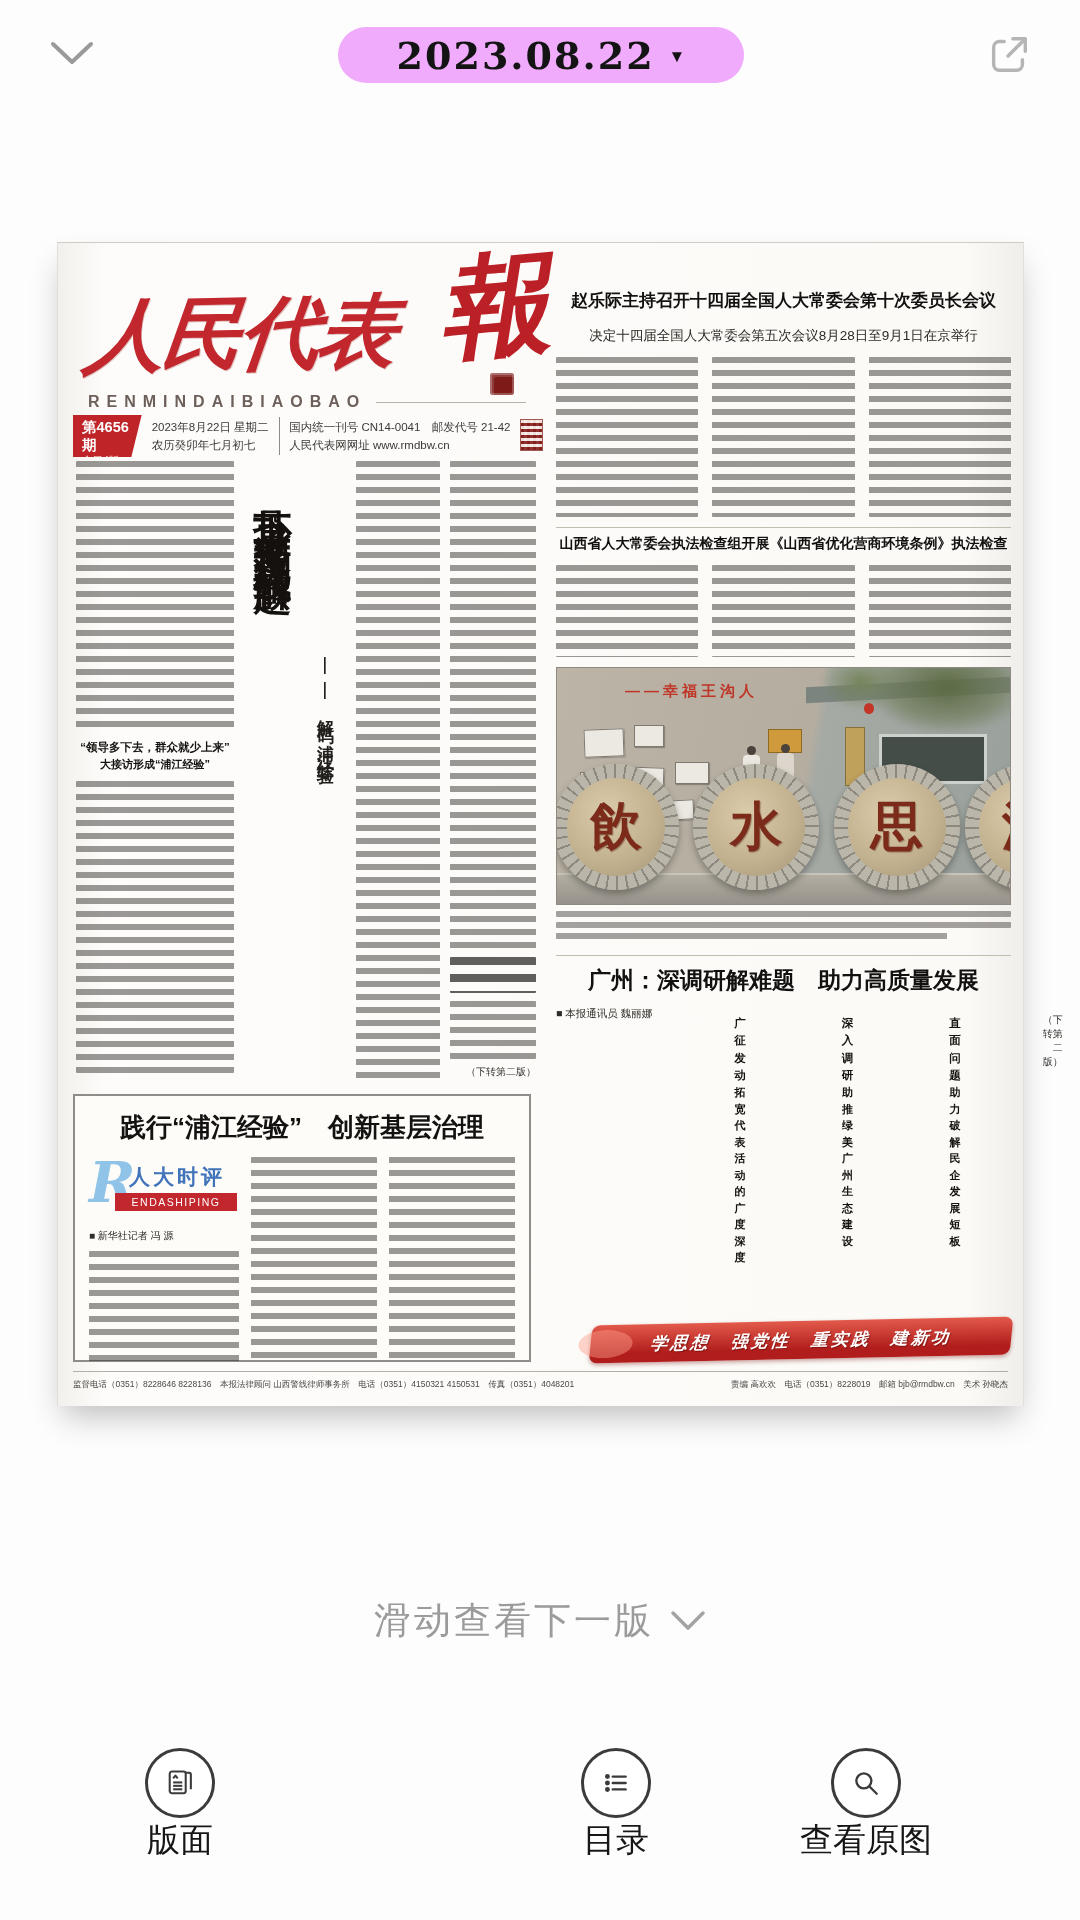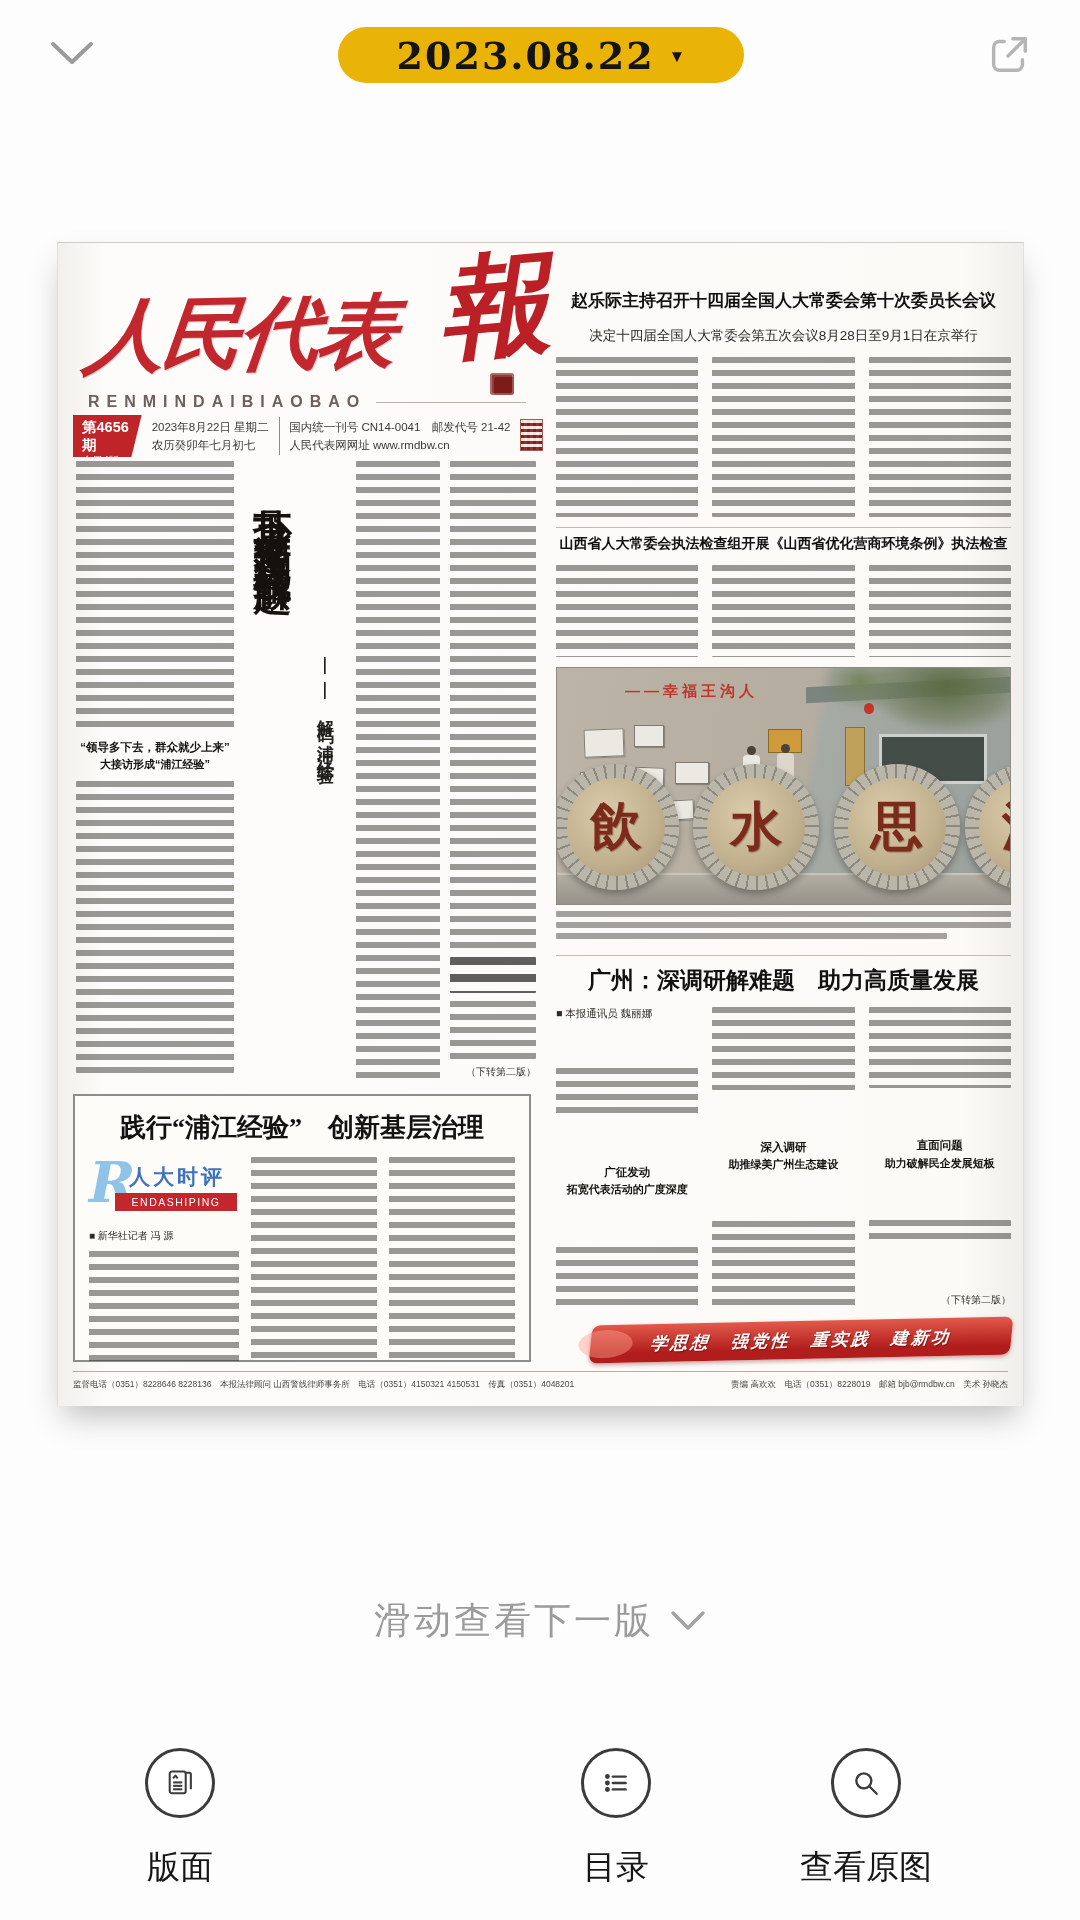--- a/index.html
+++ b/index.html
@@ -3,21 +3,21 @@
 <meta charset="utf-8">
 <style>
   html,body{margin:0;padding:0;background:#fff;}
   .screen{position:relative;width:1080px;height:1920px;background:#fdfdfd;overflow:hidden;
           font-family:"Liberation Sans",sans-serif;}
 
   
   .topbar{position:absolute;left:0;top:0;width:1080px;height:110px;}
   .collapse-btn{position:absolute;left:46px;top:34px;width:52px;height:40px;display:flex;align-items:center;justify-content:center;cursor:pointer;}
   .date-pill{position:absolute;left:338px;top:27px;width:406px;height:56px;border:none;border-radius:28px;
-             background:#eab308;display:flex;align-items:center;justify-content:center;gap:14px;cursor:pointer;}
+             background:#f0abfc;display:flex;align-items:center;justify-content:center;gap:14px;cursor:pointer;}
   .date-pill .date-txt{font-family:"DejaVu Serif","Liberation Serif",serif;font-weight:700;font-size:38px;color:#141414;letter-spacing:2px;}
   .date-pill .caret{font-size:17px;color:#111;margin-top:4px;}
   .share-btn{position:absolute;left:984px;top:32px;width:50px;height:46px;display:flex;align-items:center;justify-content:center;cursor:pointer;}
 
   
   .paper{position:absolute;left:57px;top:242px;width:965px;height:1163px;
          background:linear-gradient(90deg,#f2f0ec,#fdfcfa 5%,#fbfaf7 94%,#f0eeea);
          border-top:1px solid #cfccc6;border-left:1px solid #e2dfda;border-right:1px solid #e2dfda;
          box-shadow:0 16px 30px -6px rgba(0,0,0,.25);cursor:zoom-in;}
   .paper *{box-sizing:border-box;}
@@ -60,21 +60,21 @@
   .v-head{left:190px;top:236px;height:585px;writing-mode:vertical-rl;font-size:38px;font-weight:900;
           color:#14110e;letter-spacing:5px;line-height:1.25;font-family:"Liberation Sans",sans-serif;}
   .v-sub{left:256px;top:414px;height:400px;writing-mode:vertical-rl;font-size:17px;font-weight:600;
          color:#22201d;letter-spacing:8px;}
   .jump{font-size:10px;color:#33302c;text-align:right;margin-top:6px;}
 
   
   .art-head-lg{left:498px;width:455px;text-align:center;font-weight:900;color:#121110;font-family:"Liberation Sans",sans-serif;}
   .hair{left:498px;width:455px;border-top:1px solid #c3bcb1;}
   .cols{display:flex;gap:14px;}
-  .cols .c{flex:1;display:flex;flex-direction:column;gap:41px;}
+  .cols .c{flex:1;display:flex;flex-direction:row;gap:41px;}
   .byline{font-size:10.5px;color:#2e2b28;margin-bottom:6px;white-space:nowrap;}
 
   
   .photo{left:498px;top:424px;width:455px;height:238px;border:1px solid #8e8a82;overflow:hidden;background:#b2aa9d;padding-left:24px;}
   .ph-wall{position:absolute;inset:0;background:linear-gradient(100deg,#bcb4a6 0%,#b4ada0 54%,#a6aaa5 56%,#99a09b 100%);}
   .ph-roof{position:absolute;right:0;top:14px;width:45%;height:16px;background:#7b847f;transform:skewY(-3deg);}
   .ph-tree1{position:absolute;right:-4%;top:-12%;width:36%;height:40%;background:radial-gradient(closest-side,#5c6b44,#68775085 70%,transparent);border-radius:50%;filter:blur(2px);}
   .ph-tree2{position:absolute;right:24%;top:-6%;width:18%;height:24%;background:radial-gradient(closest-side,#73835a,transparent);border-radius:50%;filter:blur(2px);}
   .ph-slogan{position:absolute;left:15%;top:6%;font-size:15px;font-weight:700;color:#bf3527;letter-spacing:4px;white-space:nowrap;}
   .ph-frame{position:absolute;background:#ece9e2;border:1px solid #7e7a72;box-shadow:1px 1px 1px rgba(0,0,0,.25);}
@@ -99,41 +99,41 @@
   
   .banner{left:533px;top:1078px;width:420px;height:38px;border-radius:8px;transform:skewX(-7deg) rotate(-1.2deg);
           background:linear-gradient(180deg,#e25a4b,#b11d1c 75%);box-shadow:0 2px 4px rgba(120,20,15,.4);
           display:flex;align-items:center;justify-content:center;}
   .banner::before{content:"";position:absolute;left:-12px;top:5px;width:54px;height:28px;border-radius:50%;
           background:rgba(255,160,140,.45);}
   .banner span{color:#fff;font-weight:700;font-style:italic;font-size:17px;letter-spacing:3px;text-shadow:1px 1px 1px rgba(90,10,5,.6);}
 
   
   .box{left:15px;top:851px;width:458px;height:268px;border:2px solid #8f8d89;background:#fdfcf9;padding:10px 14px;}
-  .box-head{text-align:center;font-size:26px;font-weight:900;color:#131210;font-family:Liberation Serif, serif;margin-top:4px;}
+  .box-head{text-align:center;font-size:26px;font-weight:900;color:#131210;font-family:Liberation Sans, sans-serif;margin-top:4px;}
   .box-body{display:flex;gap:12px;margin-top:12px;}
   .box-c1{width:150px;}
   .logo{position:relative;height:64px;}
   .logo-r{font-family:"DejaVu Serif",serif;font-style:italic;font-weight:700;font-size:56px;color:#8fc3e8;line-height:.9;}
   .logo-cn{position:absolute;left:40px;top:6px;font-size:21px;font-weight:700;color:#4073b9;letter-spacing:3px;white-space:nowrap;}
   .logo-en{position:absolute;left:26px;top:36px;width:122px;height:18px;background:#c1272d;color:#fff;
            font-size:10.5px;letter-spacing:1.5px;display:flex;align-items:center;justify-content:center;}
   .box-byline{font-size:10px;color:#2e2b28;margin:8px 0 8px 0;}
 
   
   .paper-footer{left:15px;top:1128px;width:935px;border-top:1px solid #b3aea6;padding-top:7px;
                 display:flex;justify-content:space-between;font-size:8.5px;color:#4a4744;white-space:nowrap;}
 
   
   .swipe-hint{position:absolute;left:0;top:1596px;width:1080px;display:flex;align-items:center;justify-content:center;gap:16px;}
   .swipe-hint span{font-family:"Liberation Serif",serif;font-size:37px;color:#9b9b9b;letter-spacing:3px;}
 
   
   .bottom-nav{position:absolute;left:0;top:1748px;width:1080px;height:140px;}
-  .nav-item{position:absolute;top:0;display:flex;flex-direction:column;align-items:center;gap:27px;cursor:pointer;}
+  .nav-item{position:absolute;top:0;display:flex;flex-direction:column;align-items:center;gap:0;cursor:pointer;}
   .nav-circle{width:64px;height:64px;border:3px solid #3b3b3b;border-radius:50%;display:flex;align-items:center;justify-content:center;background:#fff;}
   .nav-label{font-family:"Liberation Serif",serif;font-size:33px;color:#161616;white-space:nowrap;}
 </style>
 </head>
 <body>
 
 <div class="screen">
 
   <header class="topbar">
     <div class="collapse-btn">

